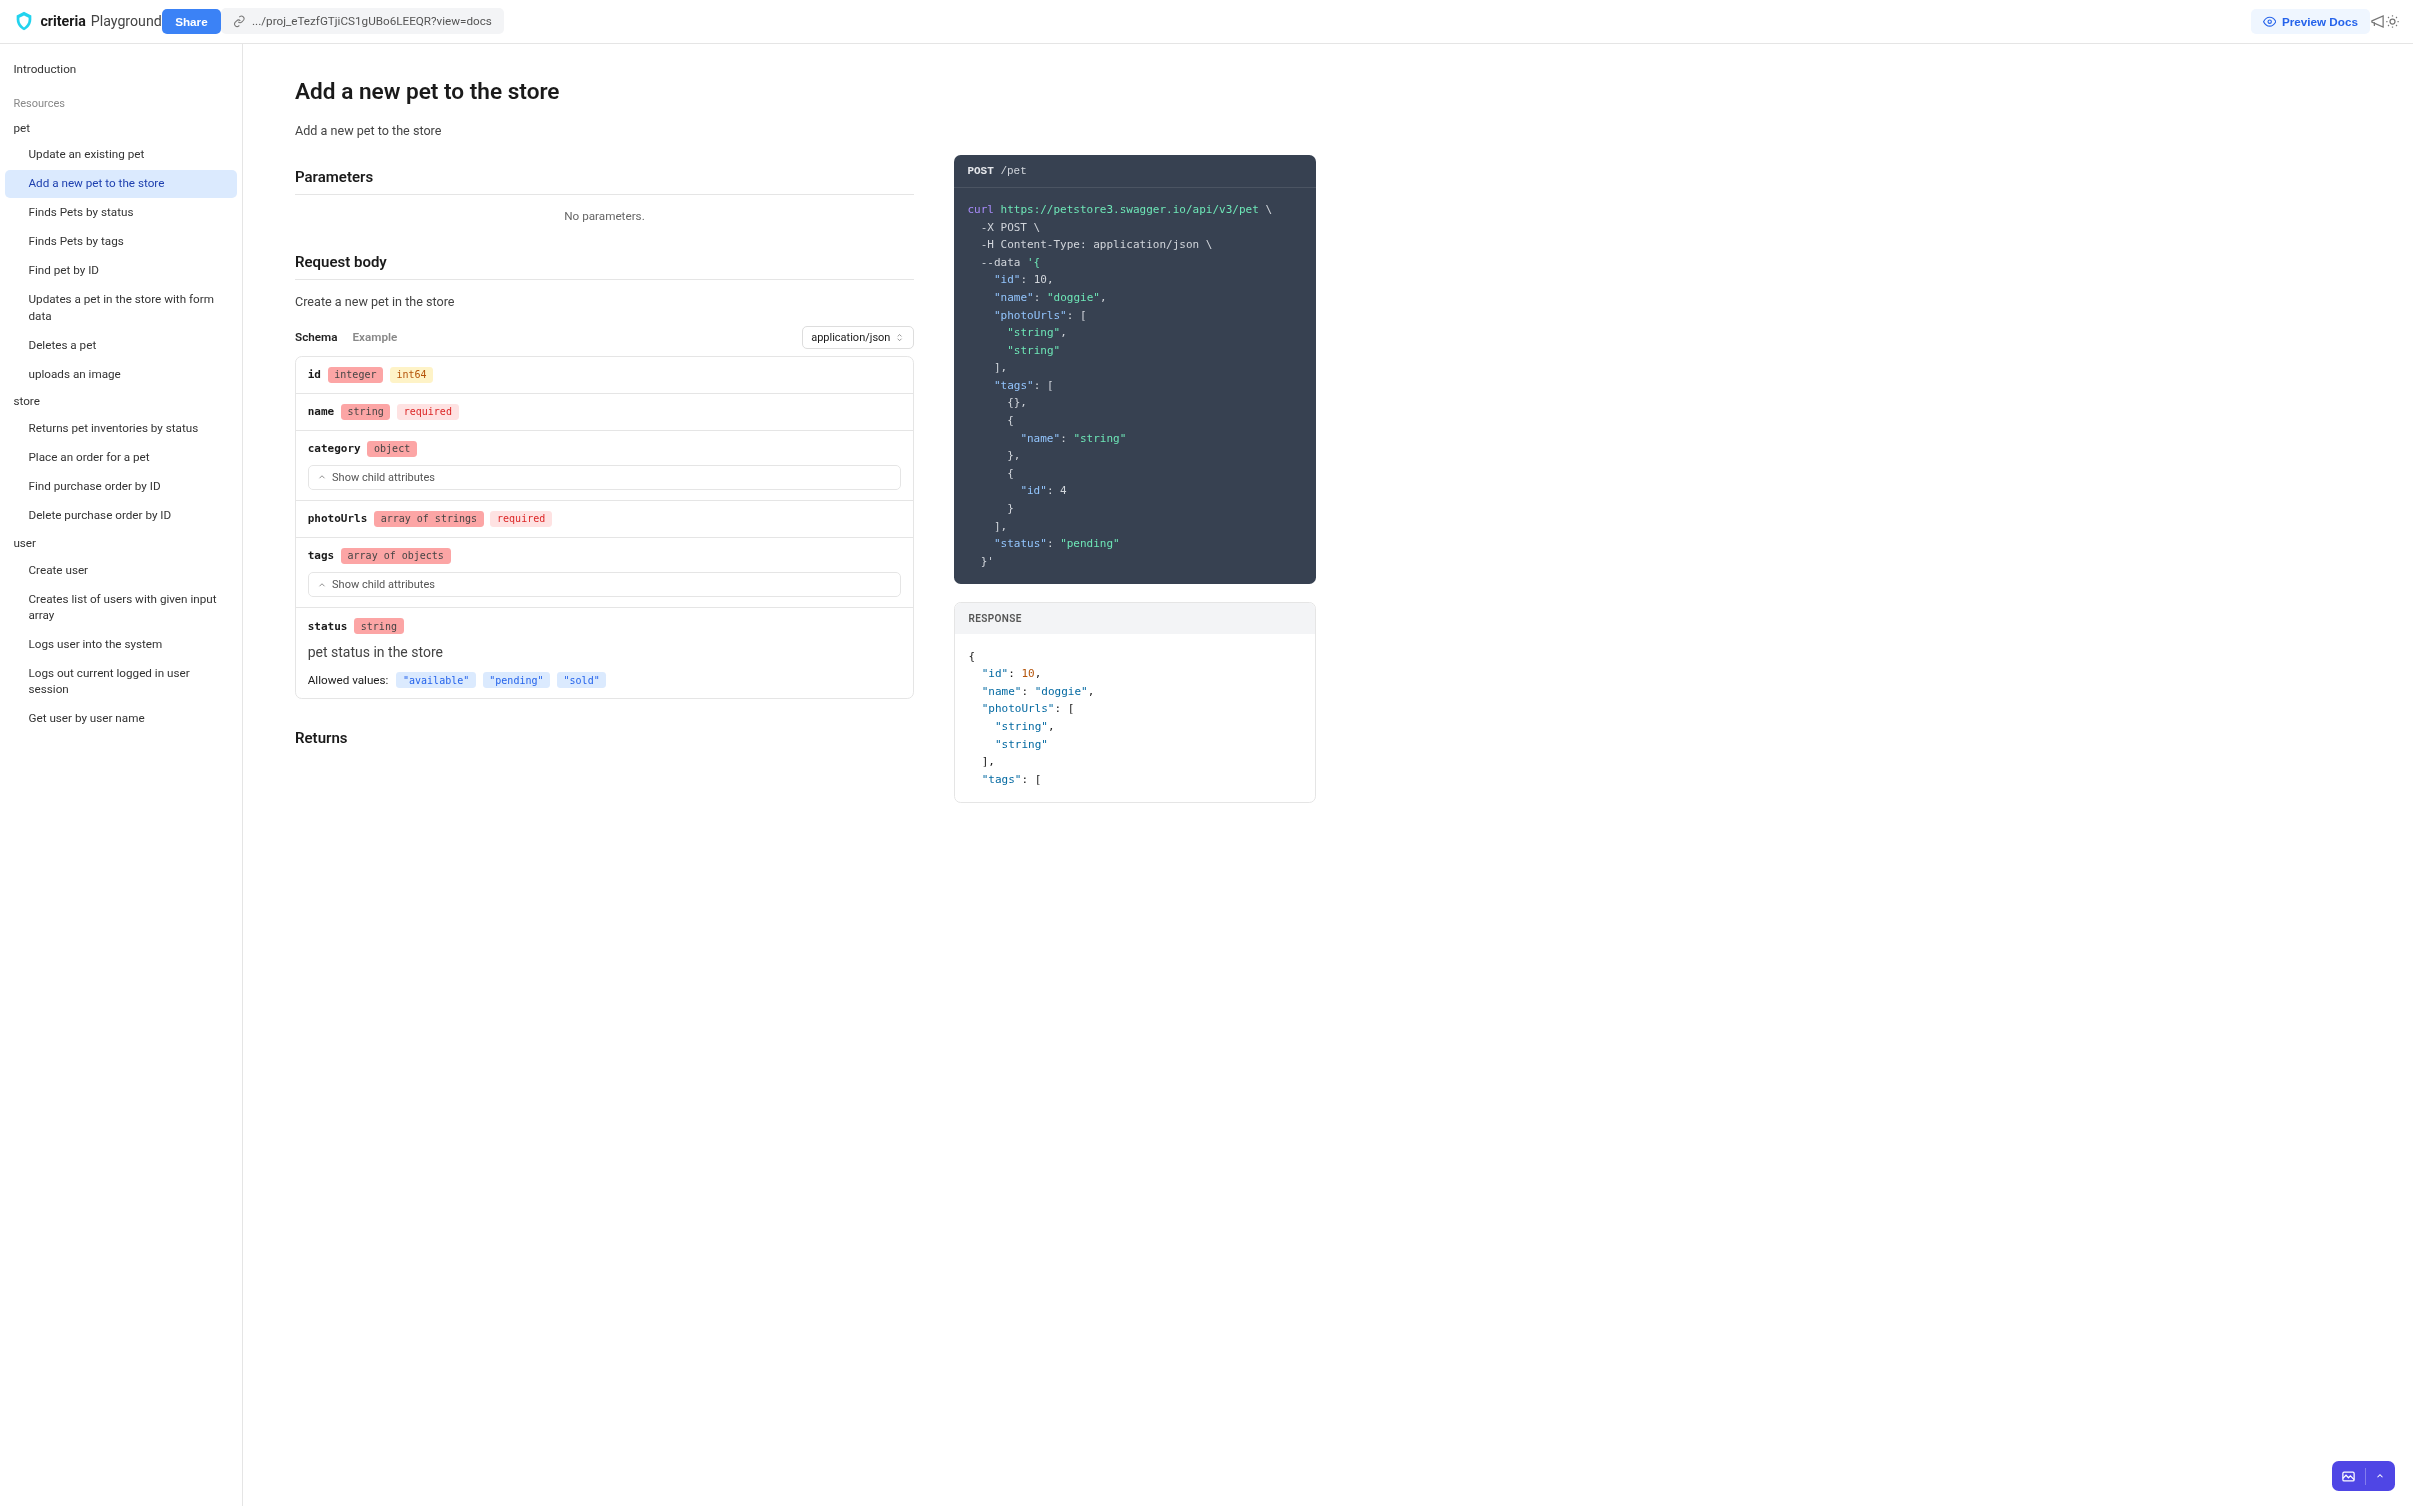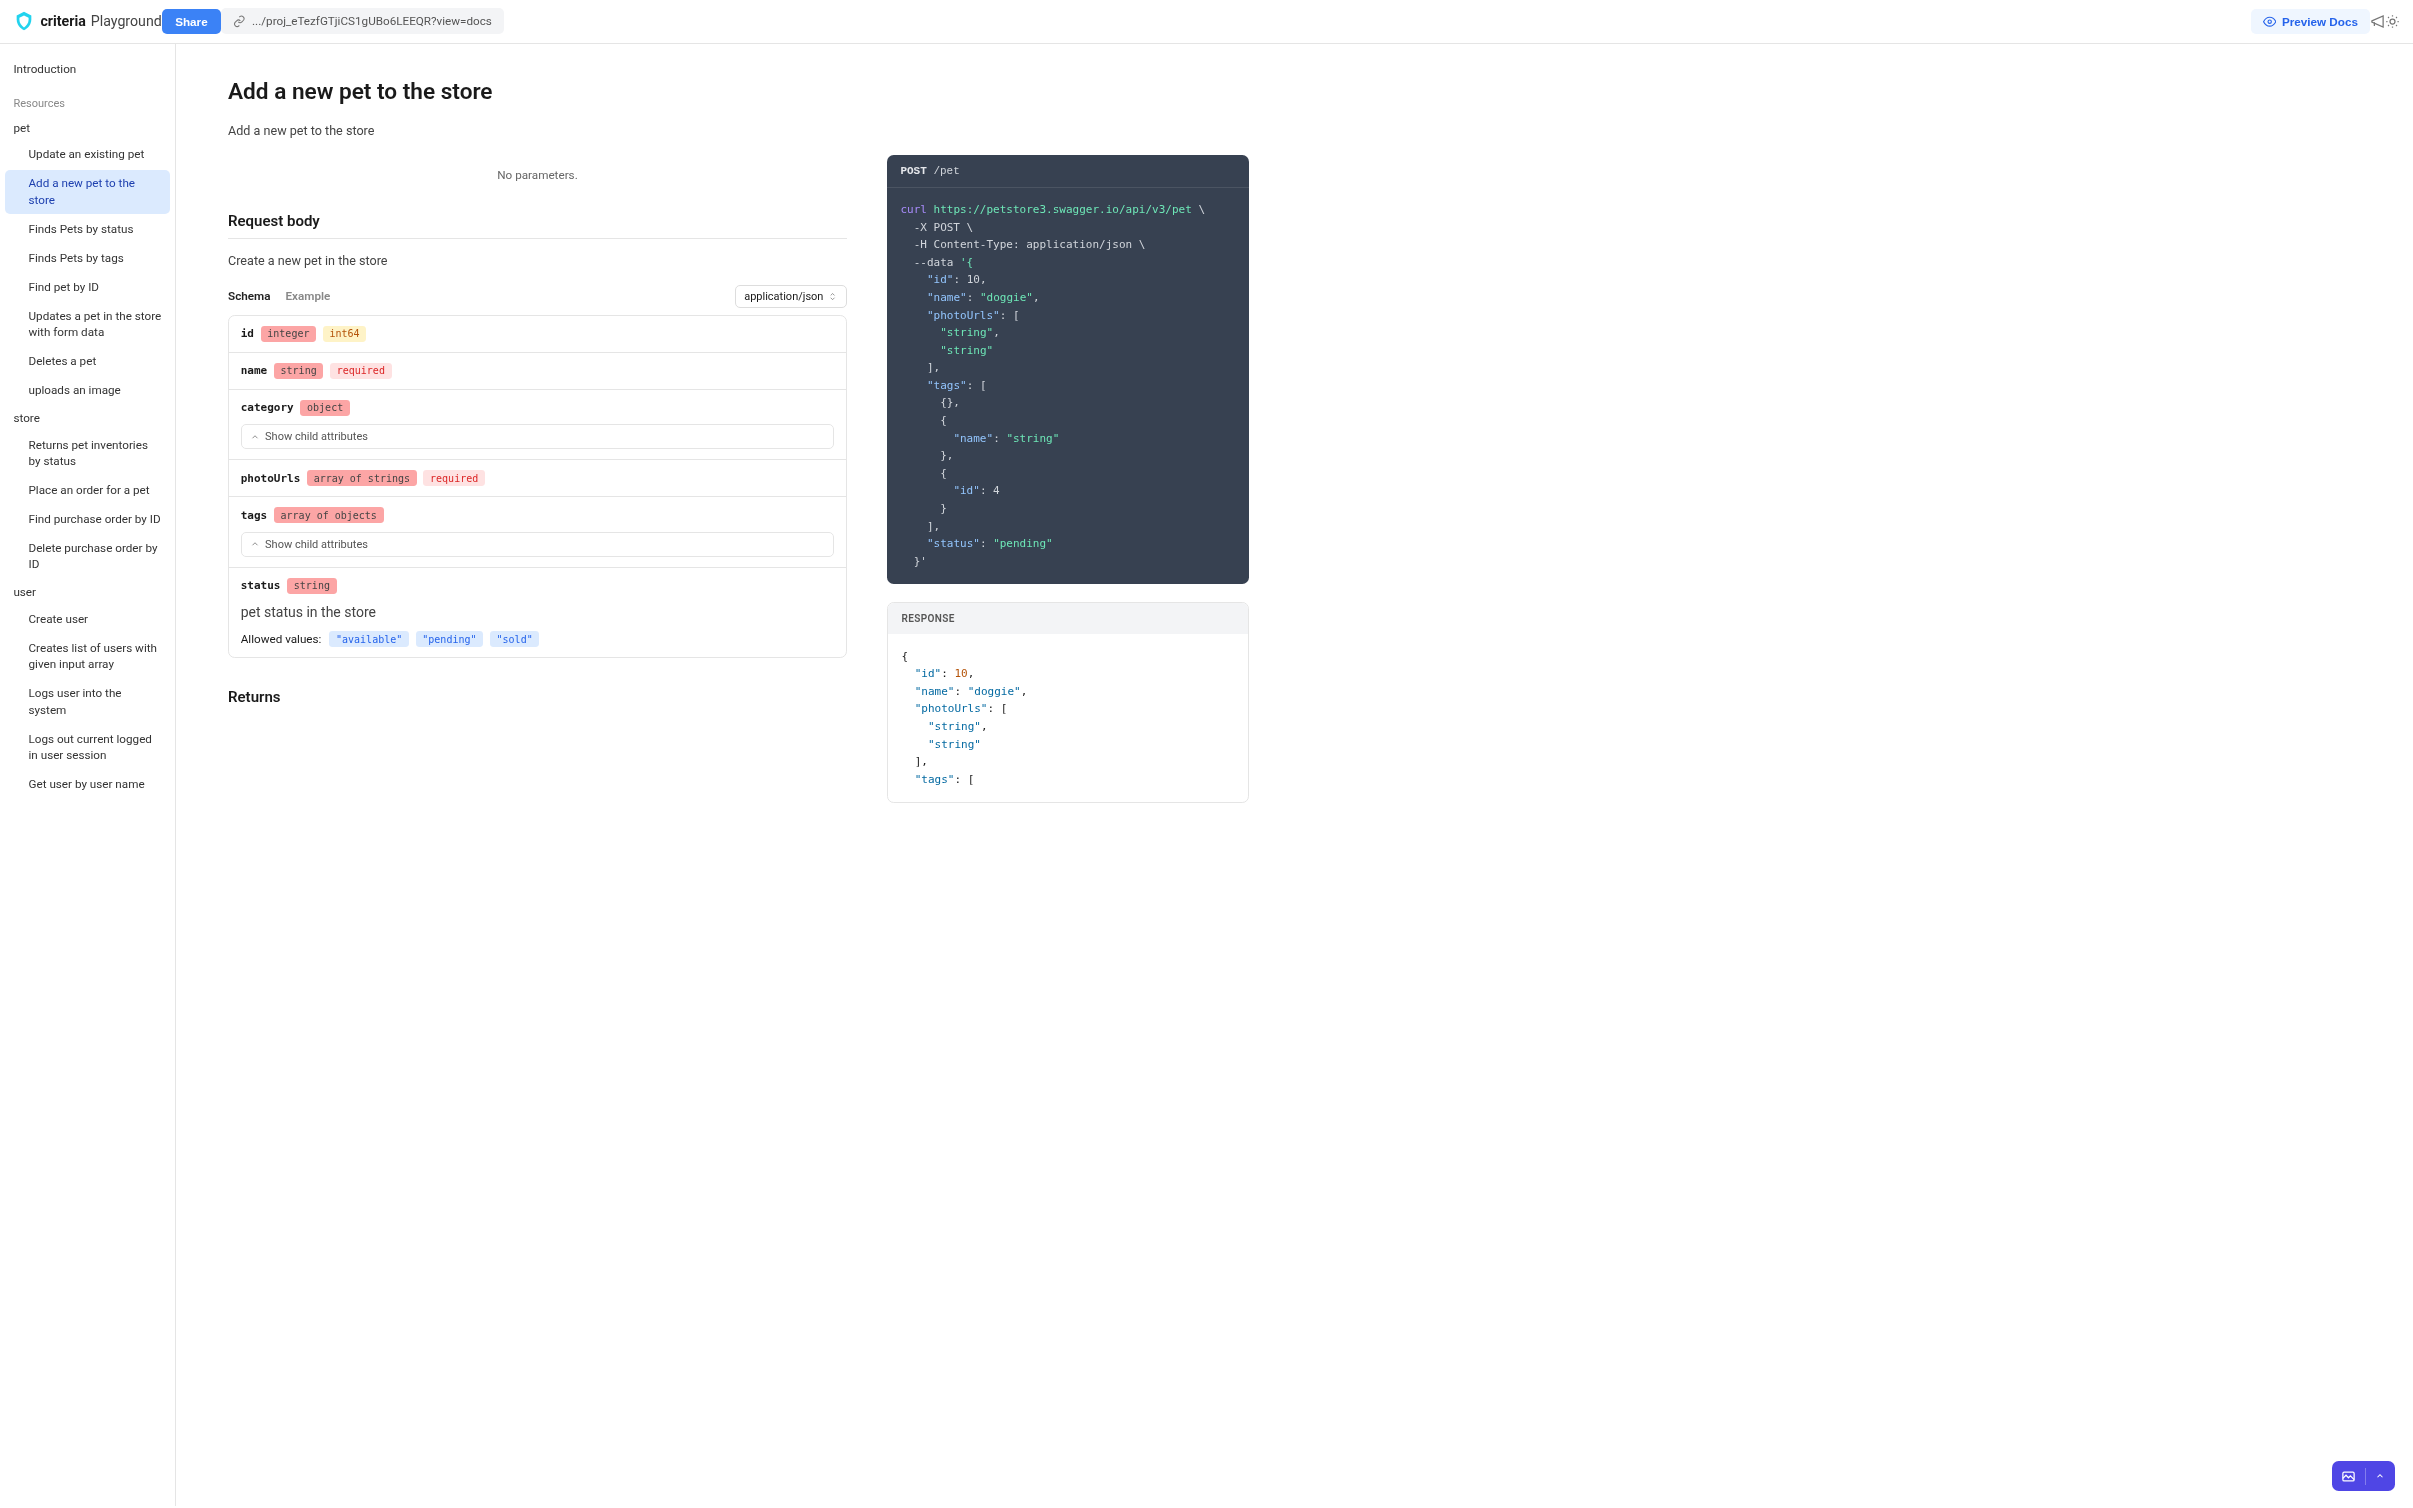--- a/index.html
+++ b/index.html
@@ -12,21 +12,21 @@
     .brand-sub { font-weight: 400; color: #444; }
     .share-btn { background: #3b82f6; color: #fff; border: none; padding: 5.9px 13.4px; border-radius: 5px; font-weight: 600; font-size: 11.7px; cursor: pointer; }
     .url-bar { display: flex; align-items: center; gap: 6.7px; background: #f3f4f6; padding: 5.9px 11.7px; border-radius: 5px; color: #555; font-size: 11.7px; }
     .link-icon { width: 12.6px; height: 12.6px; }
     .spacer { flex: 1; }
     .preview-btn { display: flex; align-items: center; gap: 5.9px; background: #eff6ff; color: #2563eb; border: none; padding: 5.9px 11.7px; border-radius: 5px; font-weight: 600; font-size: 11.7px; cursor: pointer; }
     .header-icon { width: 15px; height: 15px; color: #777; cursor: pointer; }
     
     .layout { display: flex; height: calc(100vh - 46px); }
     
-    .sidebar { width: 176px; border-right: 0.8px solid #e5e5e5; padding: 11.7px 5px; overflow-y: auto; flex-shrink: 0; }
+    .sidebar { width: 243px; border-right: 0.8px solid #e5e5e5; padding: 11.7px 5px; overflow-y: auto; flex-shrink: 0; }
     .nav-item { padding: 5.9px 8.4px; border-radius: 5px; font-size: 11.7px; color: #333; cursor: pointer; margin-bottom: 1.7px; line-height: 1.4; }
     .nav-item.top { font-weight: 400; }
     .nav-section-label { padding: 11.7px 8.4px 5px; font-size: 11px; color: #888; font-weight: 400; }
     .nav-group-header { padding: 5.9px 8.4px; font-size: 11.7px; color: #333; }
     .nav-subitem { padding: 5.9px 8.4px 5.9px 23.5px; border-radius: 5px; font-size: 11.7px; color: #333; cursor: pointer; line-height: 1.4; margin-bottom: 0.8px; }
     .nav-subitem.active { background: #dbeafe; color: #1e40af; }
     
     .content { flex: 1; padding: 34px 40px 34px 52px; overflow-y: auto; max-width: 711px; }
     .page-title { font-size: 22.6px; font-weight: 600; margin-bottom: 18.4px; }
     .page-desc { font-size: 12.6px; color: #444; margin-bottom: 30px; }
@@ -143,20 +143,21 @@
         <div class="nav-subitem">Logs user into the system</div>
         <div class="nav-subitem">Logs out current logged in user session</div>
         <div class="nav-subitem">Get user by user name</div>
       </div>
   </nav>
 
   <main class="content">
     <h1 class="page-title">Add a new pet to the store</h1>
     <p class="page-desc">Add a new pet to the store</p>
 
+    <h2 class="section-header">Parameters</h2>
     <p class="no-params">No parameters.</p>
 
     <h2 class="section-header">Request body</h2>
     <p class="body-desc">Create a new pet in the store</p>
 
     <div class="schema-tabs">
       <div class="tab-row">
         <div class="tab active">Schema</div>
         <div class="tab">Example</div>
       </div>

